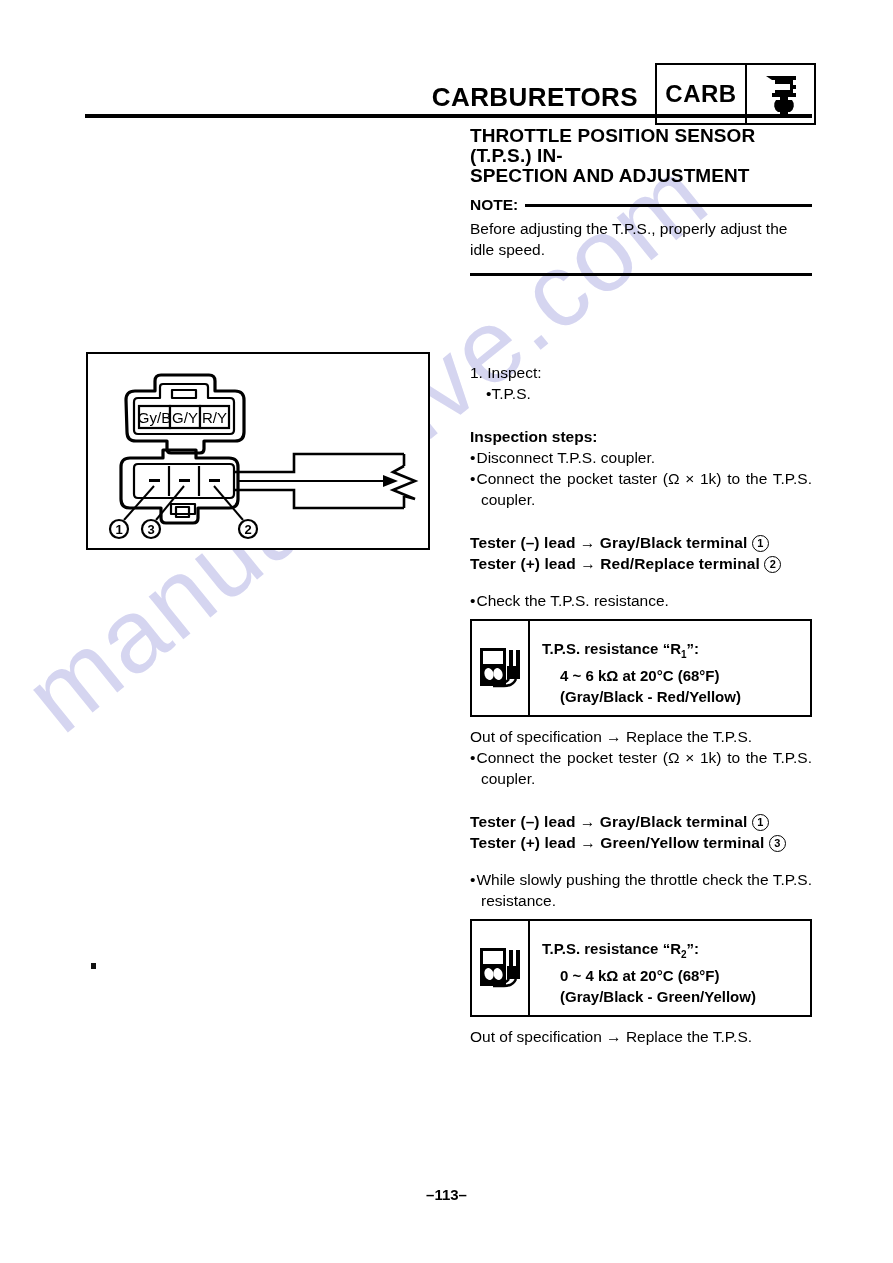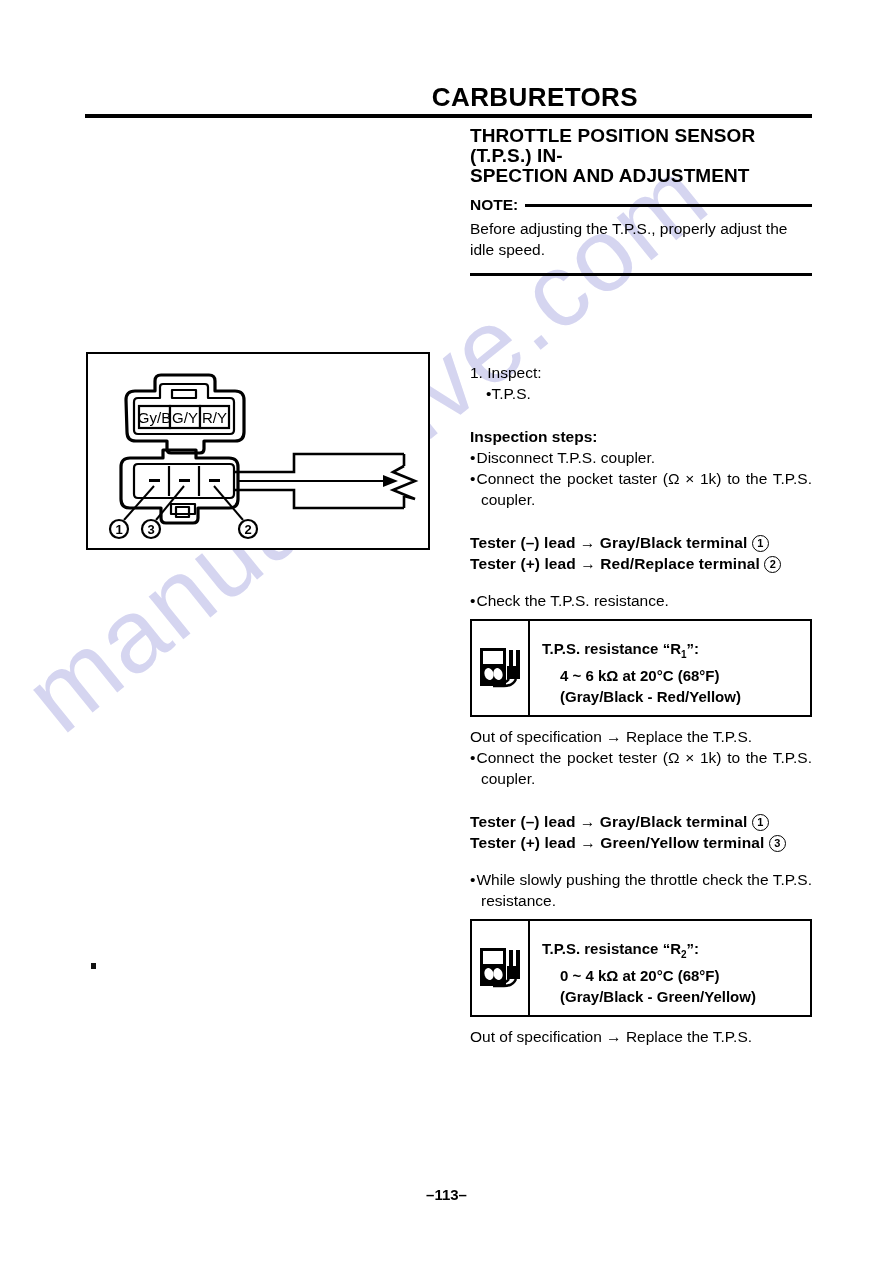--- a/index.html
+++ b/index.html
@@ -249,20 +249,29 @@
 <body>
 
 <div id="page">
 
   <div id="watermark">
     <span>manualshive.com</span>
   </div>
 
   <div id="header-title">CARBURETORS</div>
 
+  <div id="carb-badge">
+    <div class="carb-word">CARB</div>
+    <div class="carb-icon">
+      <svg width="48" height="42" viewBox="0 0 48 42" aria-hidden="true">
+        <path d="M9 3 h30 v4 h-3 v5 h3 v4 h-3 v4 h3 v4 h-8 v3 h4 a8 8 0 0 1 -2 12 h-2 v2 h-8 v-2 h-2 a8 8 0 0 1 -2 -12 h4 v-3 h-8 v-4 h3 v-4 h-3 v-4 h3 v-5 h-3 z" fill="#000"></path>
+        <path d="M15 11 h18 v6 h-18 z" fill="#fff"></path>
+      </svg>
+    </div>
+  </div>
 
   <div id="header-rule"></div>
 
   <div id="diagram">
     <svg width="336" height="190" viewBox="0 0 336 190" aria-hidden="true">
       <g fill="none" stroke="#000" stroke-width="3.2" stroke-linejoin="round">
 
         <path d="M38 46 q0 -9 9 -9 h20 v-10 q0 -6 6 -6 h48 q6 0 6 6 v10 h20 q9 0 9 9 v32 q0 9 -9 9 h-31 v8 q0 4 -4 4 h-29 q-4 0 -4 -4 v-8 h-31 q-9 0 -9 -9 z"></path>
 
         <path d="M46 48 q0 -4 4 -4 h22 v-11 q0 -3 3 -3 h42 q3 0 3 3 v11 h22 q4 0 4 4 v28 q0 4 -4 4 h-92 q-4 0 -4 -4 z" stroke-width="2.2"></path>

